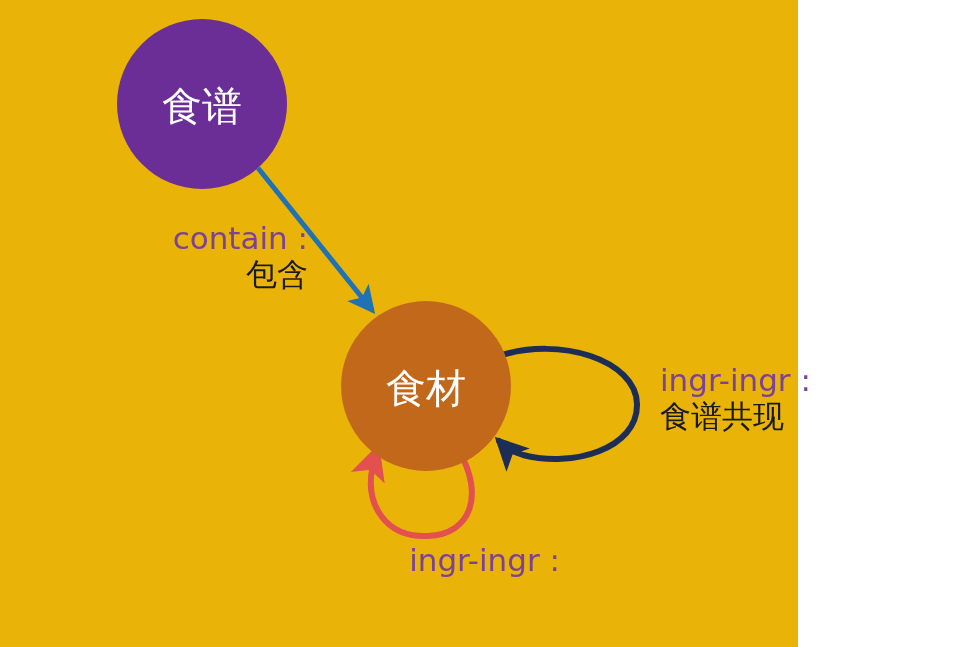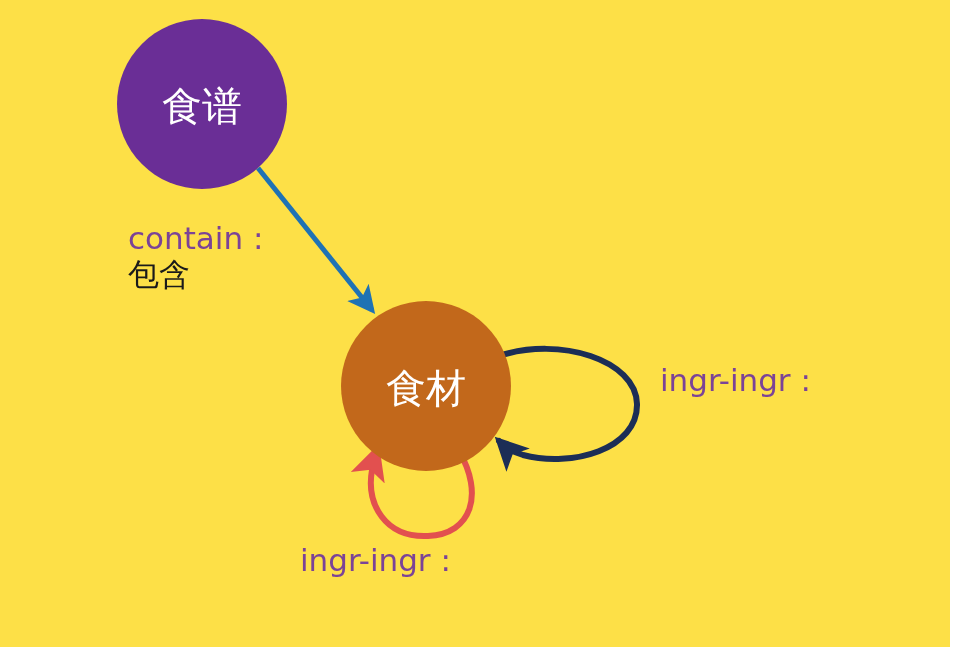--- a/index.html
+++ b/index.html
@@ -8,41 +8,41 @@
     background: #ffffff;
   }
   body {
     width: 954px;
     height: 647px;
     font-family: "DejaVu Sans", "Liberation Sans", sans-serif;
     overflow: hidden;
   }
   #graph-canvas {
     position: relative;
-    width: 950px;
+    width: 798px;
     height: 647px;
-    background: #fde047;
+    background: #eab308;
   }
   #graph-svg {
     position: absolute;
     left: 0;
     top: 0;
     width: 954px;
     height: 647px;
   }
   .node-label {
     font-size: 40px;
     fill: #ffffff;
     font-family: "DejaVu Sans", "Liberation Sans", sans-serif;
     text-anchor: middle;
     dominant-baseline: central;
   }
   .edge-label {
     position: absolute;
-    text-align: left;
+    text-align: right;
     line-height: 1.18;
     white-space: nowrap;
     user-select: none;
   }
   .edge-label .label-en {
     display: block;
     font-size: 31px;
     color: #7b4397;
     font-family: "DejaVu Sans", "Liberation Sans", sans-serif;
   }
@@ -116,19 +116,20 @@
     </g>
   </svg>
 
   <div class="edge-label" id="label-contain">
     <span class="label-en">contain :</span>
     <span class="label-zh">包含</span>
   </div>
 
   <div class="edge-label" id="label-ingr-recipe">
     <span class="label-en">ingr-ingr :</span>
+    <span class="label-zh">食谱共现</span>
   </div>
 
   <div class="edge-label" id="label-ingr-flavor">
     <span class="label-en">ingr-ingr :</span>
   </div>
 
 </div>
 
 </body></html>

